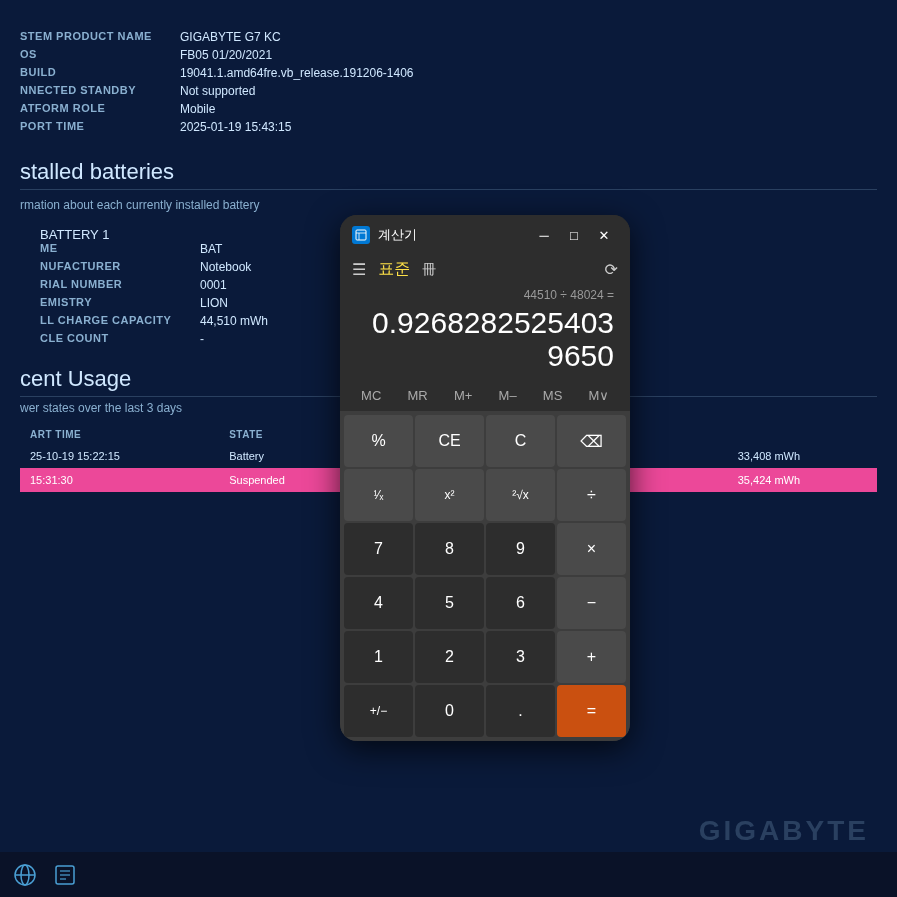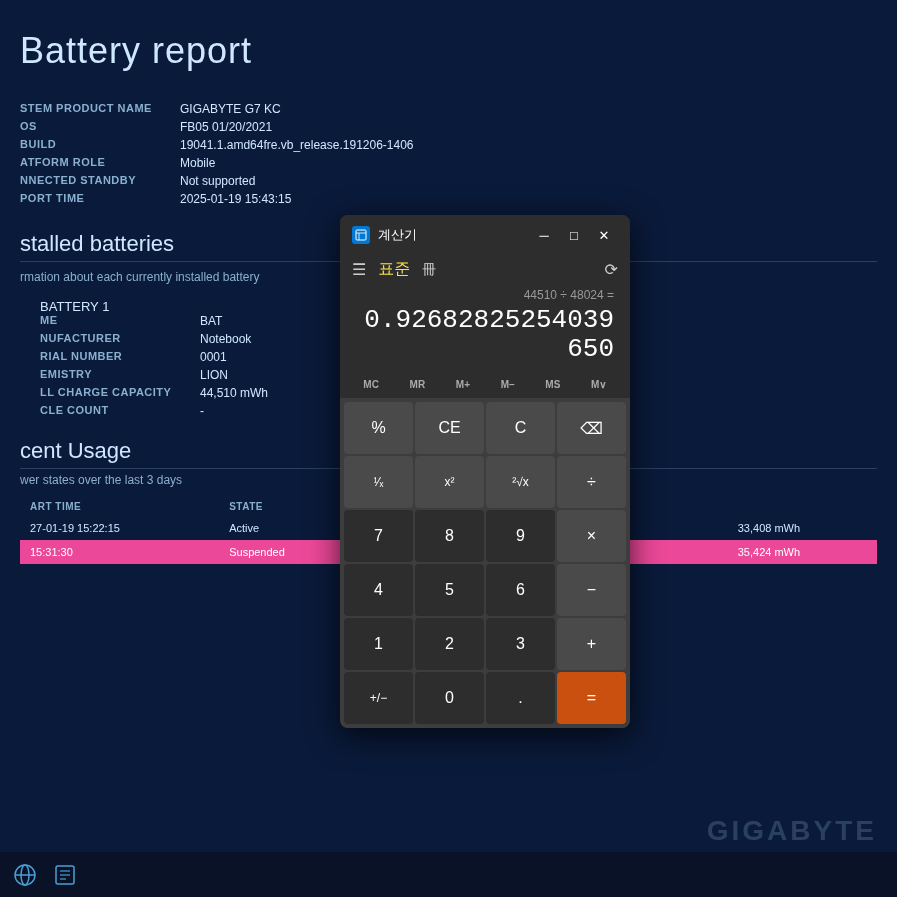--- a/index.html
+++ b/index.html
@@ -147,35 +147,35 @@
       justify-content: center;
       margin: 0 2px;
       border-radius: 4px;
       cursor: pointer;
     }
 
     
     .watermark {
       position: absolute;
       bottom: 50px;
-      right: 20px;
+      right: 28px;
       font-size: 28px;
       font-weight: 700;
       color: #2a4060;
       letter-spacing: 3px;
     }
 
     
     .calc-window {
       position: absolute;
       top: 215px;
       left: 340px;
       width: 290px;
       background: #2d2d2d;
-      border-radius: 8px;
+      border-radius: 17px;
       box-shadow: 0 8px 32px rgba(0,0,0,0.7);
       overflow: hidden;
       z-index: 10;
     }
 
     .calc-titlebar {
       background: #2d2d2d;
       padding: 8px 12px;
       display: flex;
       align-items: center;
@@ -268,43 +268,41 @@
       text-align: right;
     }
 
     .calc-expression {
       font-size: 12px;
       color: #999999;
       margin-bottom: 4px;
     }
 
     .calc-result {
-      font-size: 26px;
+      font-size: 30px;
       color: #ffffff;
       font-weight: 300;
       line-height: 1.1;
       word-break: break-all;
-      font-family: Liberation Mono, monospace;
     }
 
     
     .calc-memory-row {
       background: #2d2d2d;
       padding: 4px 8px;
       display: flex;
       justify-content: space-around;
     }
 
     .mem-btn {
-      font-size: 10px;
+      font-size: 13px;
       color: #aaaaaa;
       cursor: pointer;
       padding: 4px 6px;
       border-radius: 4px;
-      font-weight: bold;
     }
 
     
     .calc-buttons {
       background: #3d3d3d;
       padding: 4px;
       display: grid;
       grid-template-columns: repeat(4, 1fr);
       gap: 2px;
     }
@@ -341,42 +339,41 @@
     }
 
     .calc-btn-small {
       font-size: 12px;
     }
   </style>
 </head>
 <body>
 
 <div class="battery-report">
-  <h1 class="report-title">Battery report</h1>
 
   <div class="info-table">
     <div class="info-row">
       <span class="info-label">STEM PRODUCT NAME</span>
       <span class="info-value">GIGABYTE G7 KC</span>
     </div>
     <div class="info-row">
       <span class="info-label">OS</span>
       <span class="info-value">FB05 01/20/2021</span>
     </div>
     <div class="info-row">
       <span class="info-label">BUILD</span>
       <span class="info-value">19041.1.amd64fre.vb_release.191206-1406</span>
     </div>
     <div class="info-row">
+      <span class="info-label">NNECTED STANDBY</span>
+      <span class="info-value">Not supported</span>
+    </div>
+    <div class="info-row">
       <span class="info-label">ATFORM ROLE</span>
       <span class="info-value">Mobile</span>
-    </div>
-    <div class="info-row">
-      <span class="info-label">NNECTED STANDBY</span>
-      <span class="info-value">Not supported</span>
     </div>
     <div class="info-row">
       <span class="info-label">PORT TIME</span>
       <span class="info-value">2025-01-19  15:43:15</span>
     </div>
   </div>
 
   <h2 class="section-title">stalled batteries</h2>
   <p class="section-subtitle">rmation about each currently installed battery</p>
 
@@ -418,22 +415,22 @@
       <tr>
         <th>ART TIME</th>
         <th>STATE</th>
         <th>SOURCE</th>
         <th>CAPACITY REMAINING</th>
         <th></th>
       </tr>
     </thead>
     <tbody>
       <tr class="row-normal">
-        <td>27-01-19  15:22:15</td>
-        <td>Active</td>
+        <td>25-10-19  15:22:15</td>
+        <td>Battery</td>
         <td>AC</td>
         <td>75 %</td>
         <td>33,408 mWh</td>
       </tr>
       <tr class="row-highlight">
         <td>15:31:30</td>
         <td>Suspended</td>
         <td></td>
         <td>80 %</td>
         <td>35,424 mWh</td>

